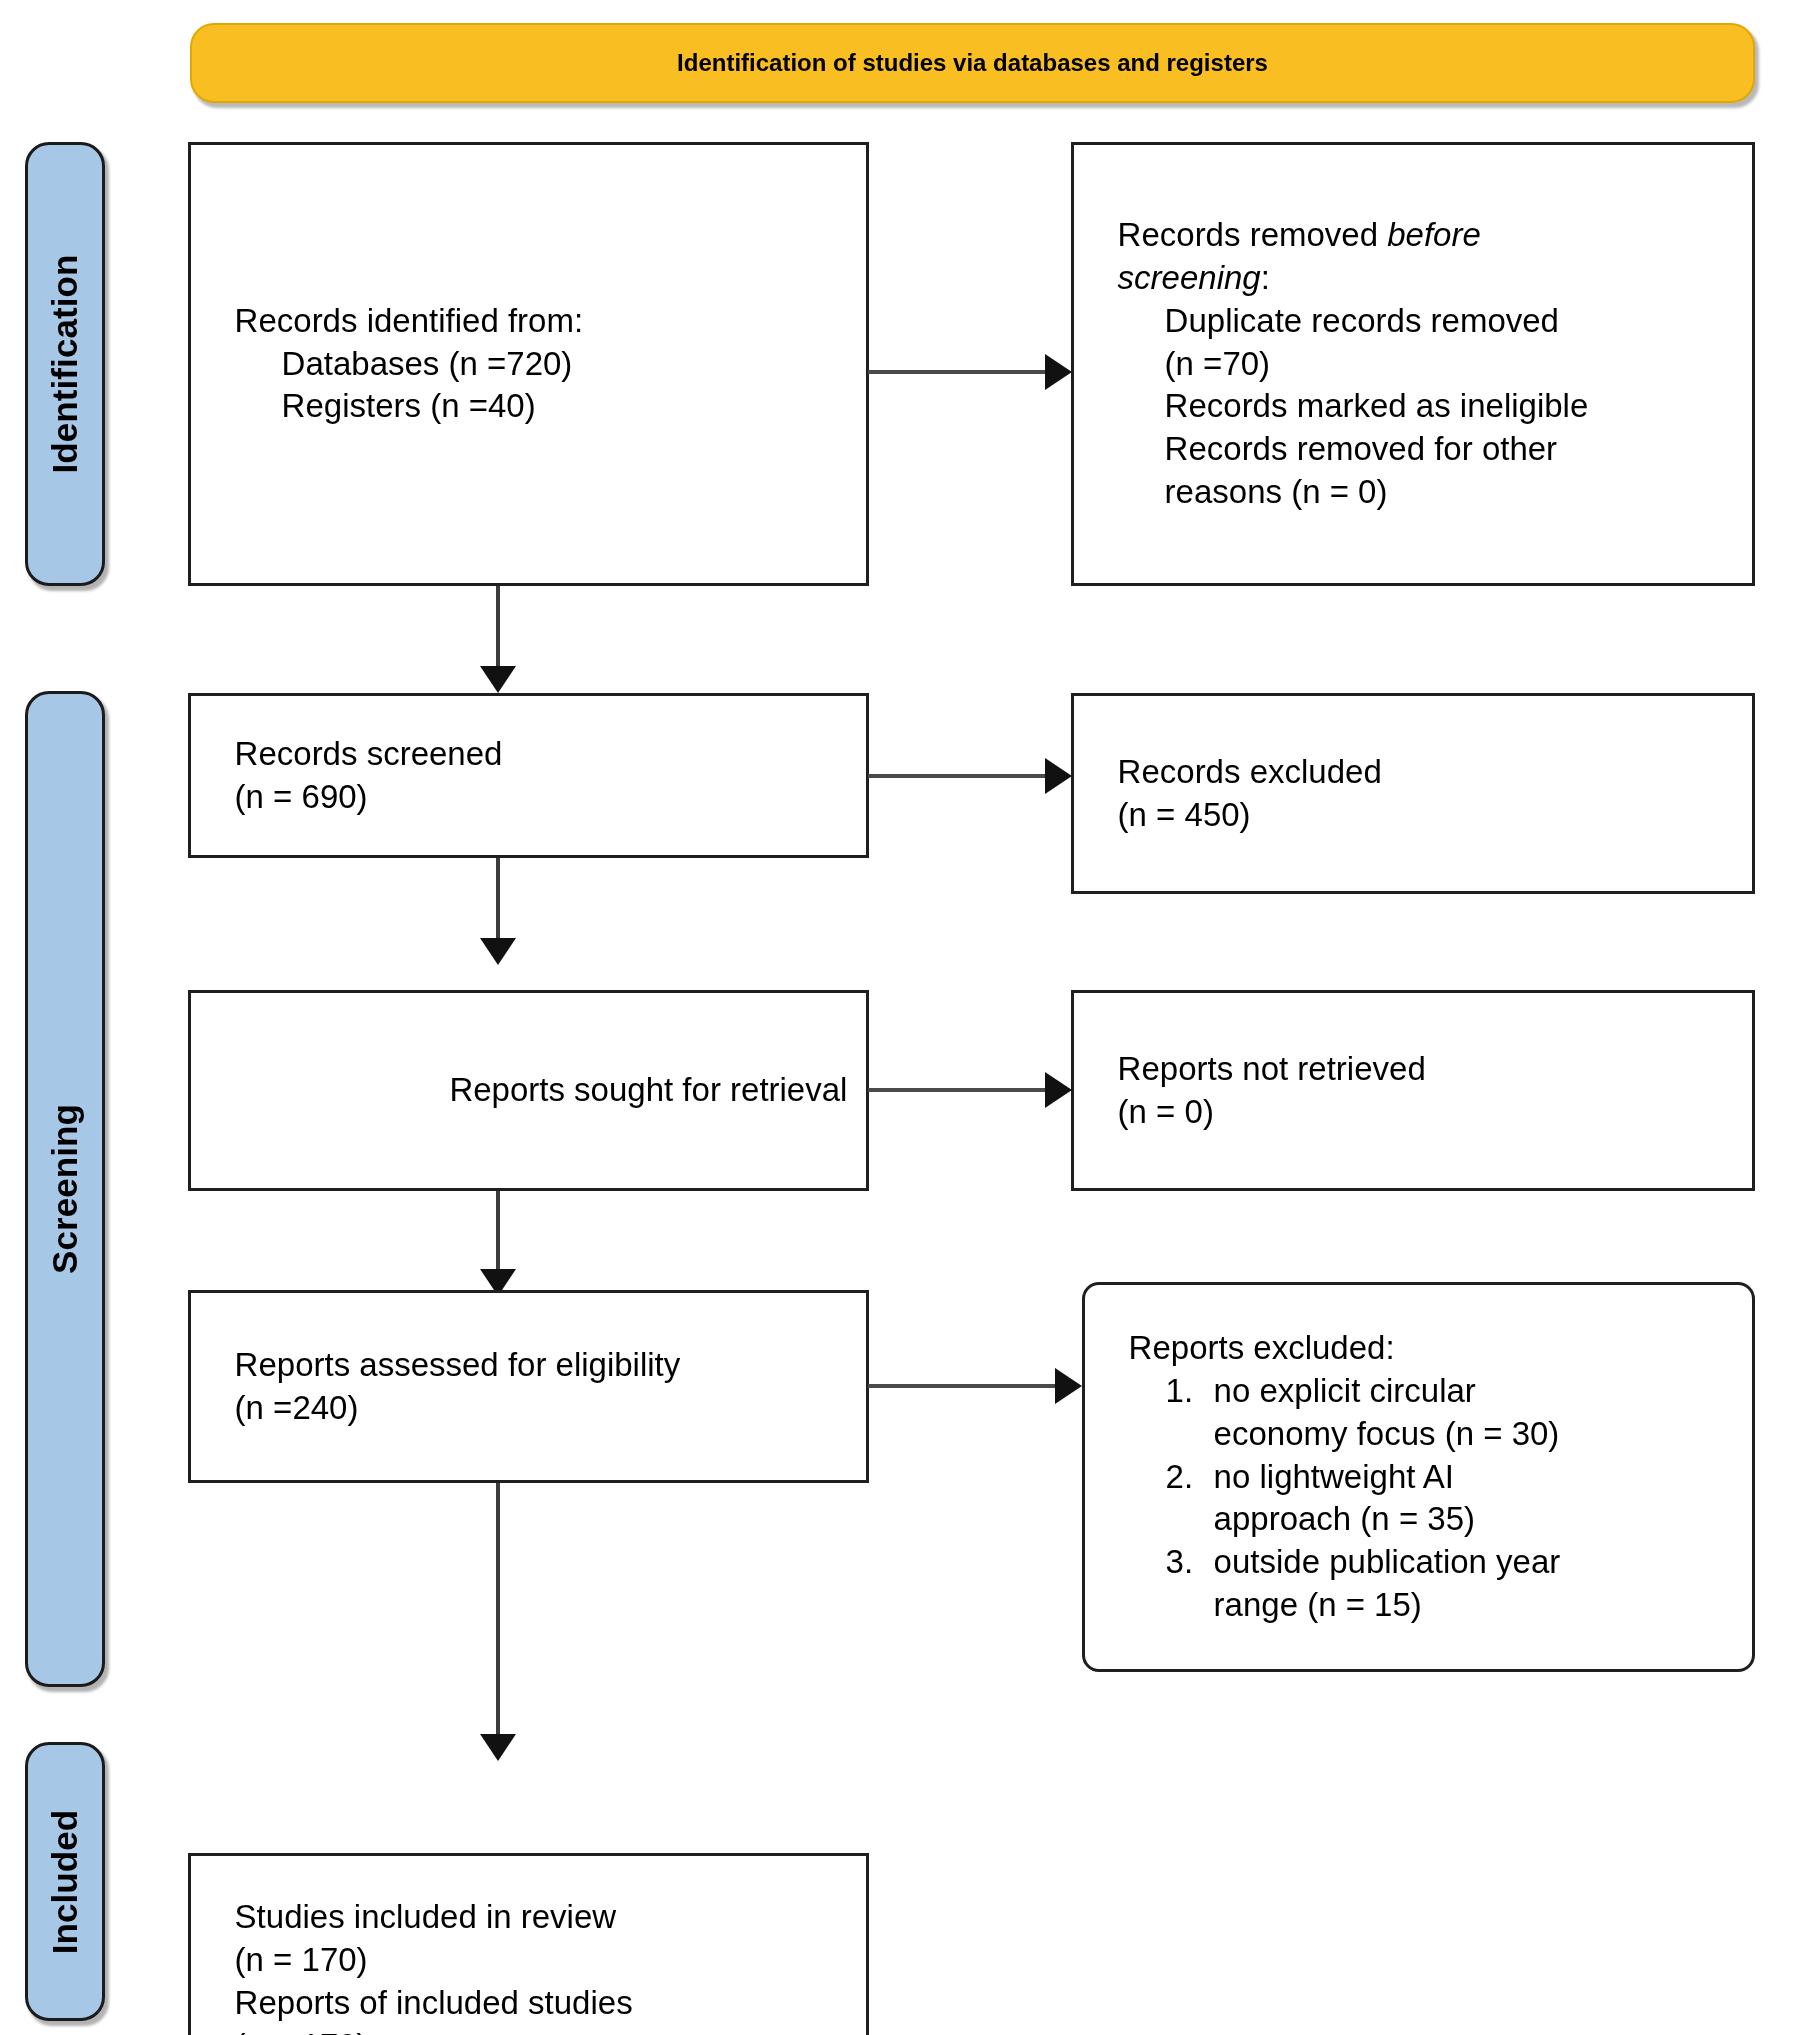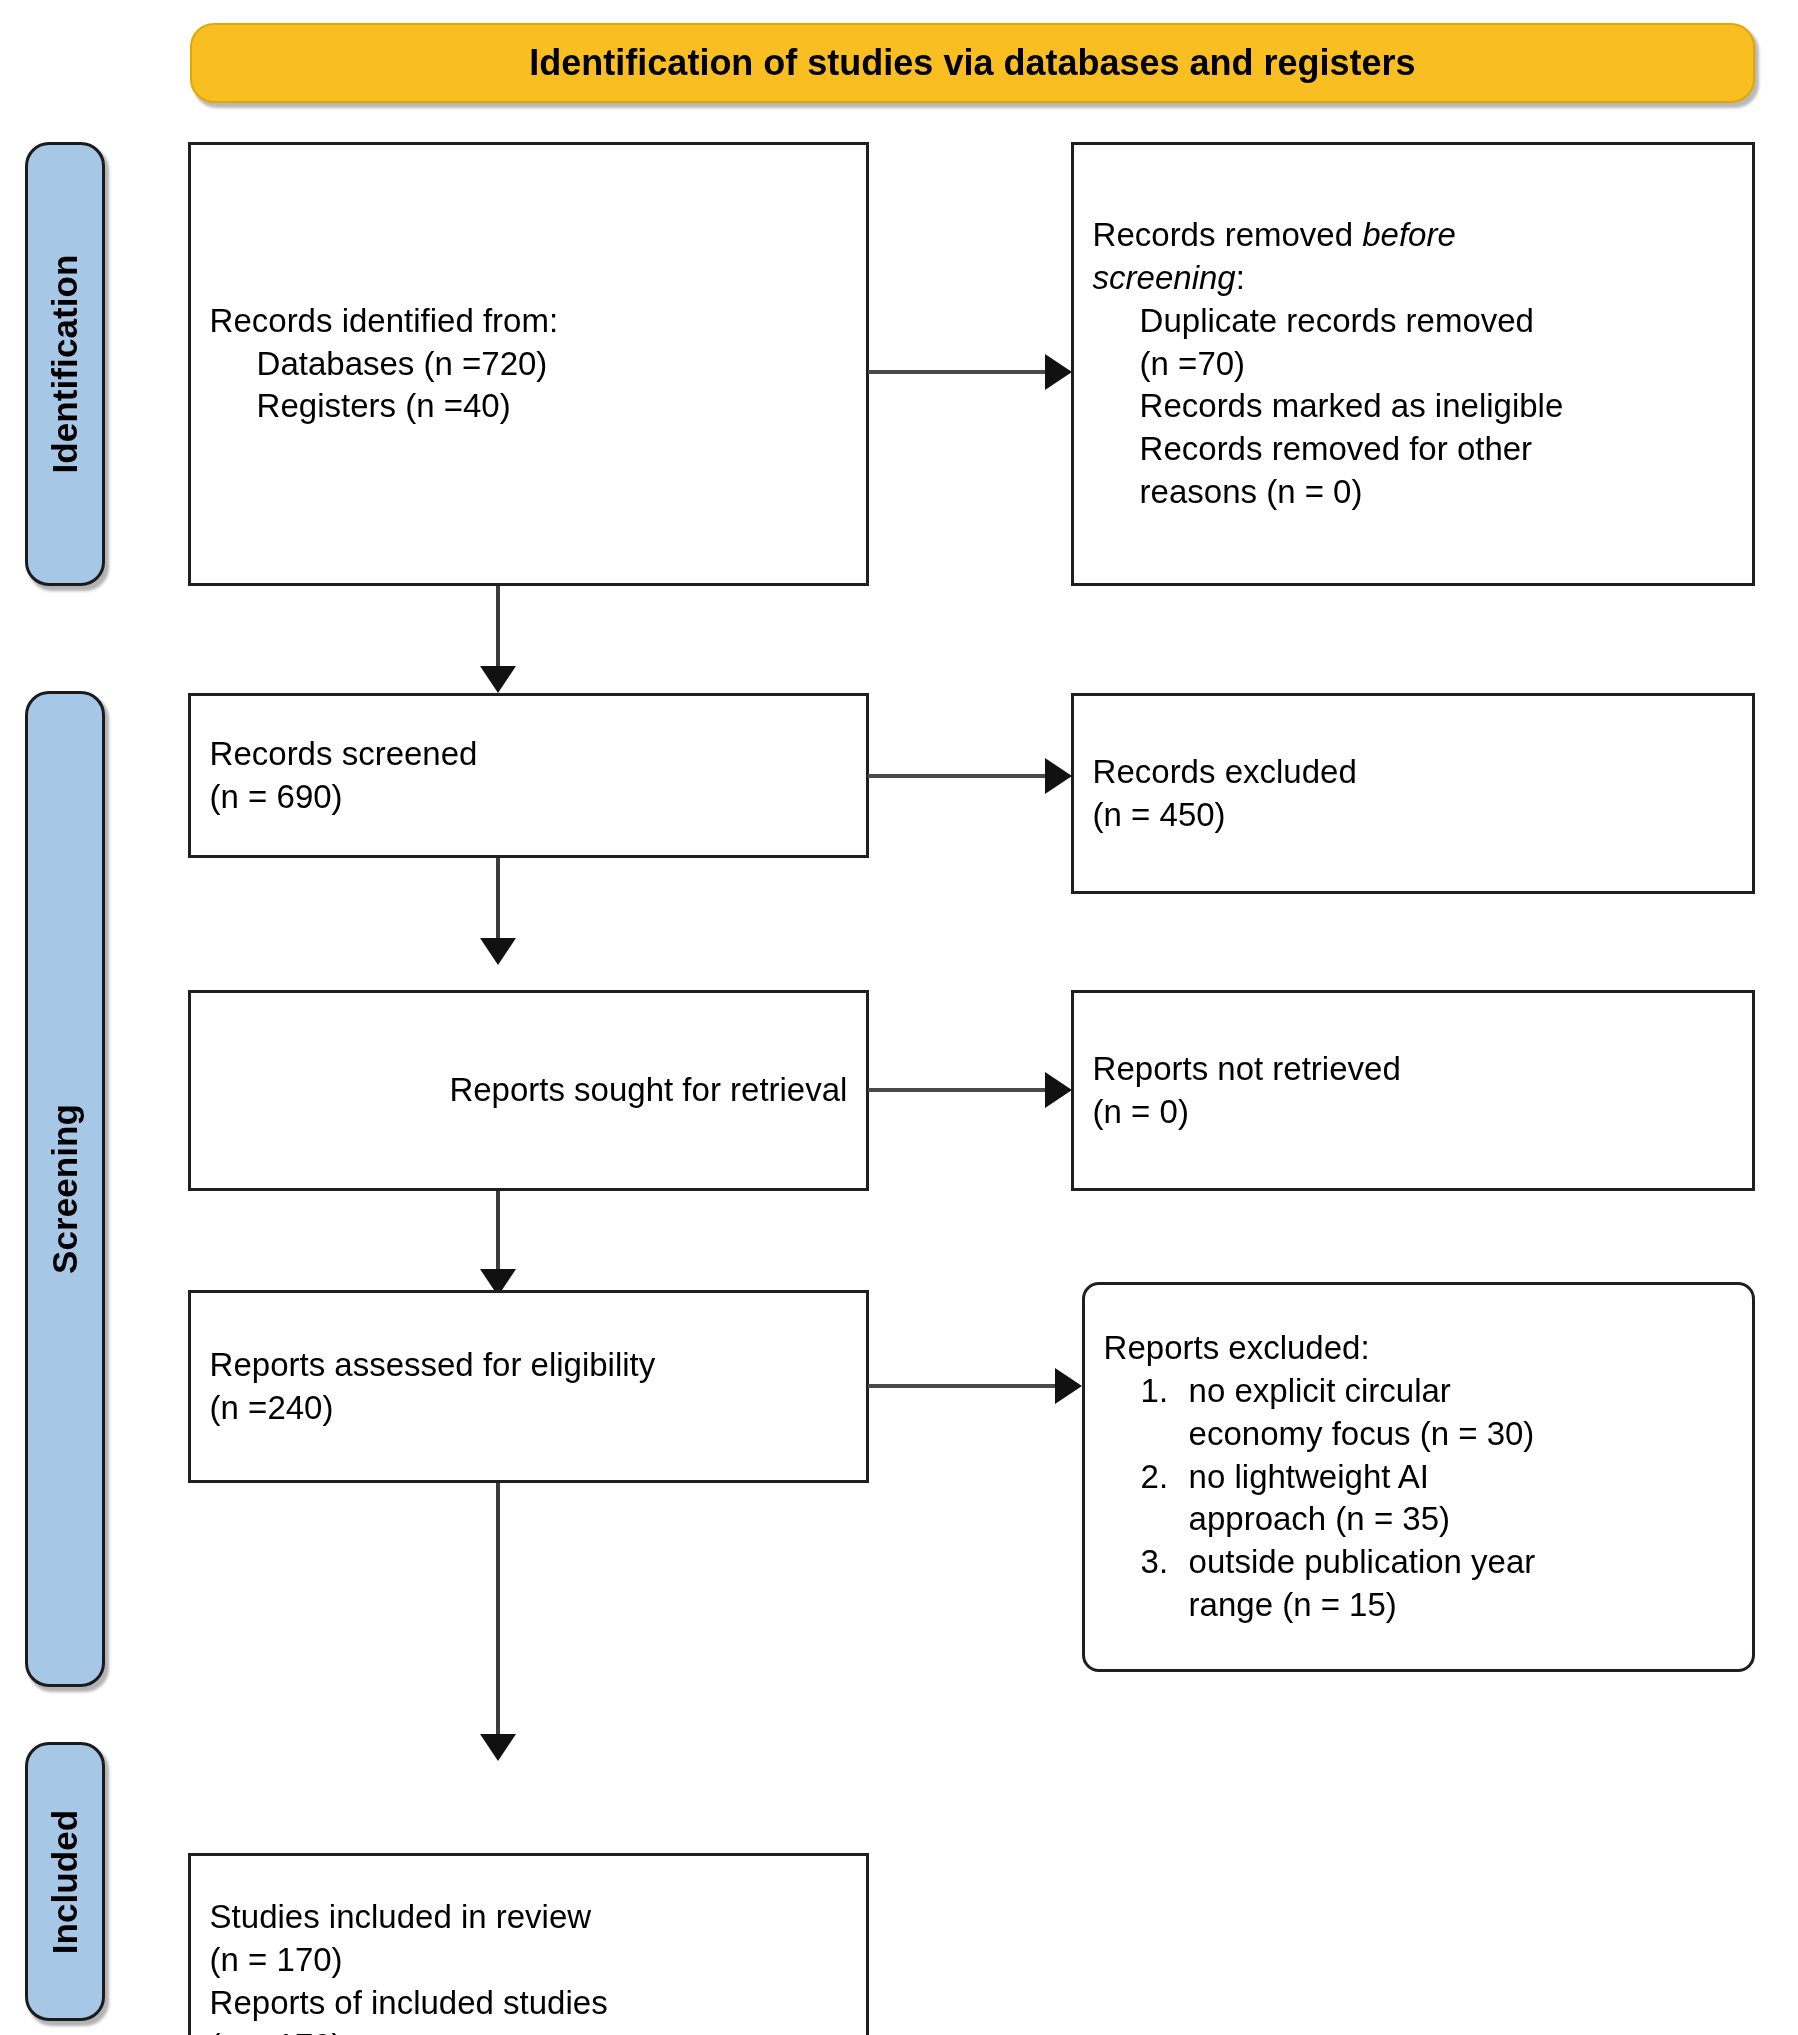--- a/index.html
+++ b/index.html
@@ -33,31 +33,32 @@
   .header{
     position:absolute;
     background:#F9BE21;
     border:2.9px solid #E0A800;
     border-radius:24px;
     box-shadow:3.6px 4.3px 2.9px rgba(0,0,0,.28);
     display:flex;align-items:center;justify-content:center;
     box-sizing:border-box;
   }
   .header .htext{
-    font-weight:bold;font-size:36px;color:#000;white-space:nowrap;
+    font-weight:bold;font-size:24px;color:#000;white-space:nowrap;
   }
 
   .box{
     position:absolute;
     background:#ffffff;
     border:3.6px solid #1f1f1f;
     box-sizing:border-box;
     display:flex;
     flex-direction:column;
     justify-content:center;
+    padding-left:25px;
   }
   .box .inner{
     padding:0 18.6px;
     font-size:33px;
     line-height:1.30;
   }
   .box .inner div{white-space:pre;}
   .indent1{padding-left:47px;}
   .ital{font-style:italic;}
 

